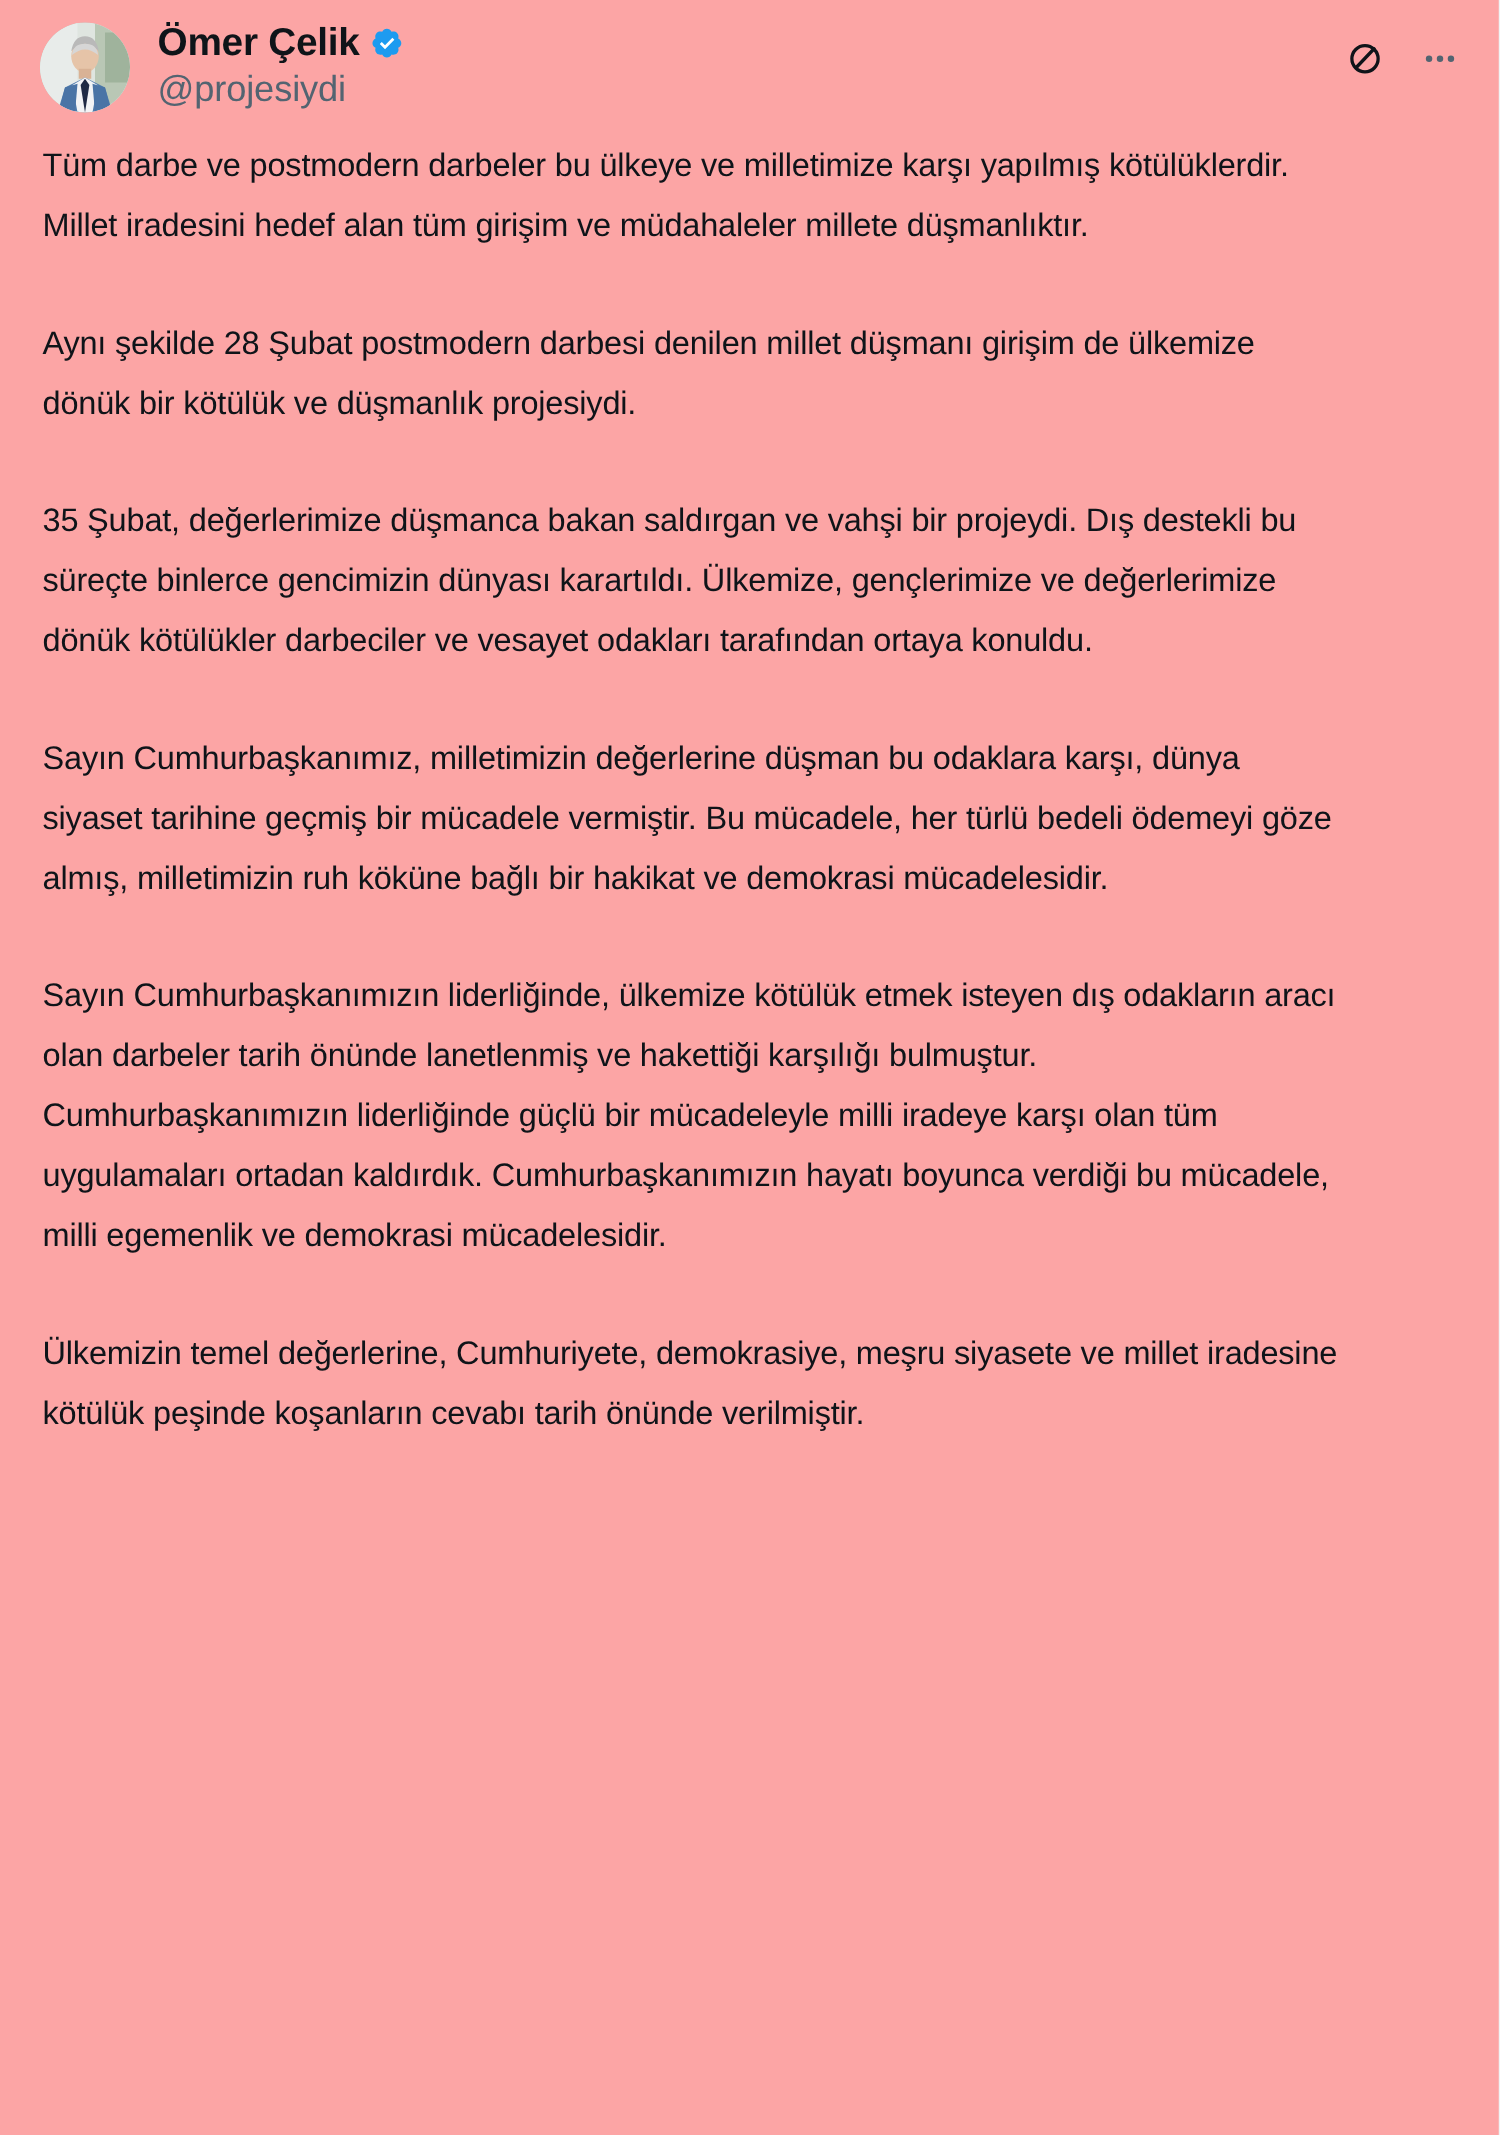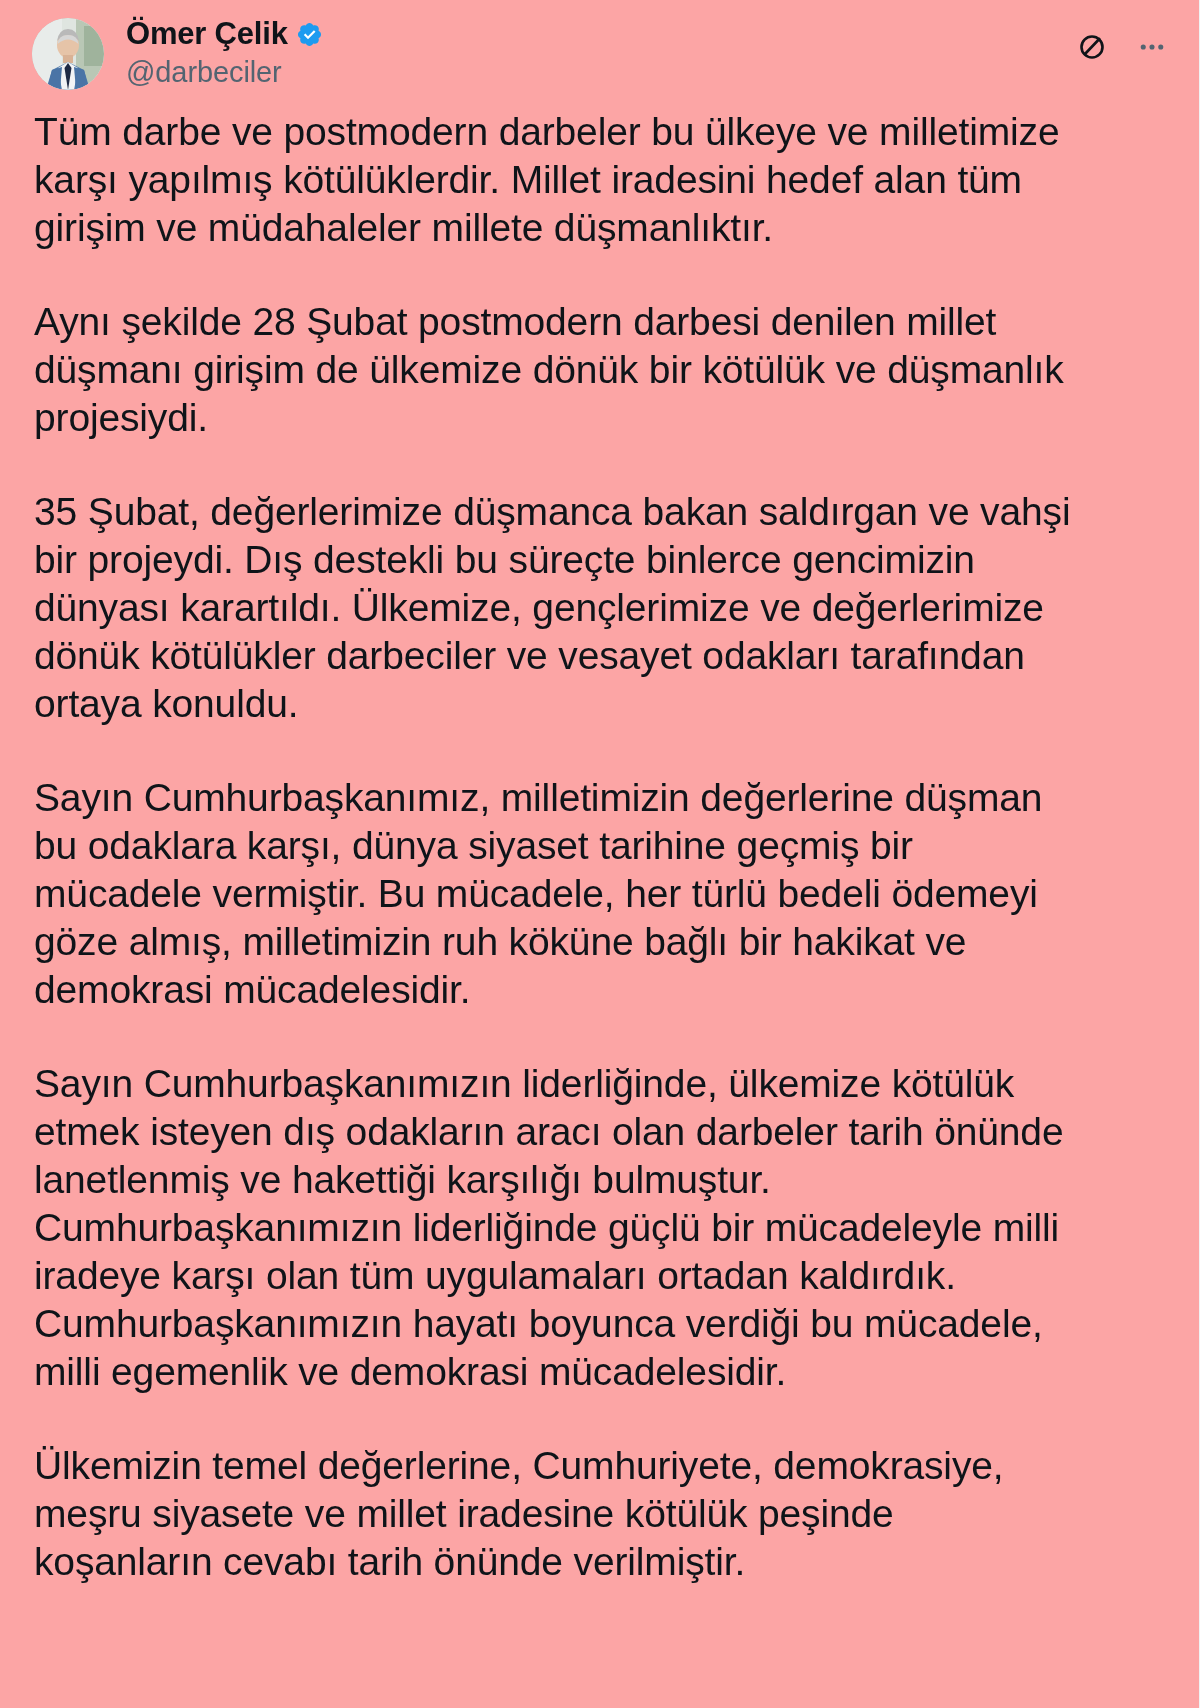--- a/index.html
+++ b/index.html
@@ -101,21 +101,21 @@
     padding: 0;
   }
   .icon-btn svg { display: block; }
 
   
   .tweet-body {
     padding: 8px 34px 0 34px;
     box-sizing: border-box;
   }
   .tweet-paragraph {
-    font-size: 39px;
+    font-size: 26px;
     line-height: 48px;
     color: #0f1419;
     letter-spacing: -0.15px;
     margin: 0 0 46px 0;
     max-width: 1040px;
     word-wrap: break-word;
   }
   .tweet-paragraph:last-child { margin-bottom: 0; }
   .tweet-paragraph.caps {
     letter-spacing: 0px;
@@ -159,21 +159,21 @@
     <div class="identity">
       <div class="name-row">
         <span class="display-name">Ömer Çelik</span>
         <span class="verified-badge">
           <svg viewBox="0 0 24 24" xmlns="http://www.w3.org/2000/svg" aria-hidden="true">
             <path fill="#1d9bf0" d="M22.25 12c0-1.43-.88-2.67-2.19-3.34.46-1.39.2-2.9-.81-3.91s-2.52-1.27-3.91-.81c-.66-1.31-1.91-2.19-3.34-2.19s-2.67.88-3.33 2.19c-1.4-.46-2.91-.2-3.92.81s-1.26 2.52-.8 3.91c-1.31.67-2.2 1.91-2.2 3.34s.89 2.67 2.2 3.34c-.46 1.39-.21 2.9.8 3.91s2.52 1.26 3.91.81c.67 1.31 1.91 2.19 3.34 2.19s2.68-.88 3.34-2.19c1.39.45 2.9.2 3.91-.81s1.27-2.52.81-3.91c1.31-.67 2.19-1.91 2.19-3.34z"></path>
             <path fill="#ffffff" d="M10.68 16.28 6.95 12.55l1.41-1.41 2.32 2.32 5.23-5.23 1.41 1.41z"></path>
           </svg>
         </span>
       </div>
-      <div class="handle">@darbeciler</div>
+      <div class="handle">@projesiydi</div>
     </div>
 
     <div class="header-actions">
       <button class="icon-btn" aria-label="grok">
         <svg width="30" height="30" viewBox="0 0 24 24" xmlns="http://www.w3.org/2000/svg" aria-hidden="true">
           <circle cx="12" cy="12" r="8.4" fill="none" stroke="#0f1419" stroke-width="2.1"></circle>
           <path d="M6.4 17.6 L17.8 5.6" fill="none" stroke="#0f1419" stroke-width="2.1" stroke-linecap="round"></path>
         </svg>
       </button>
       <button class="icon-btn" aria-label="more">

